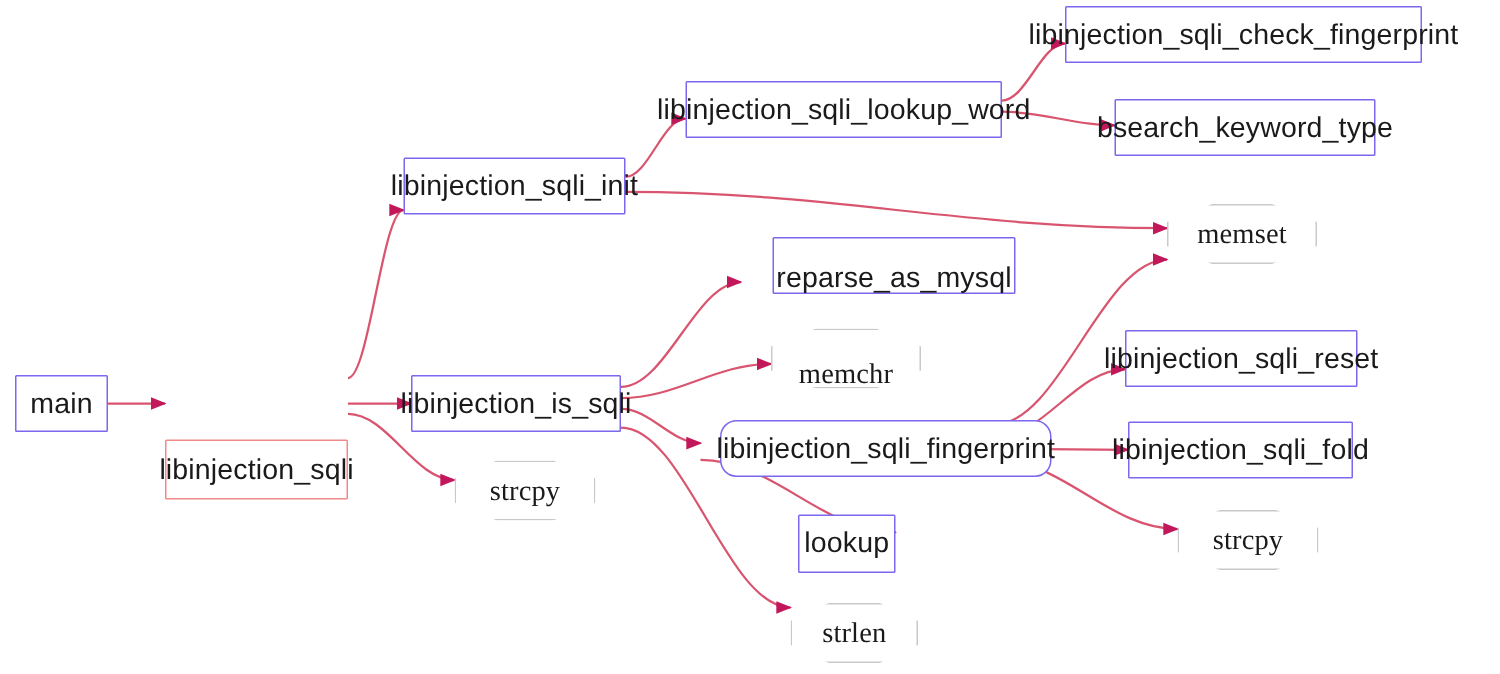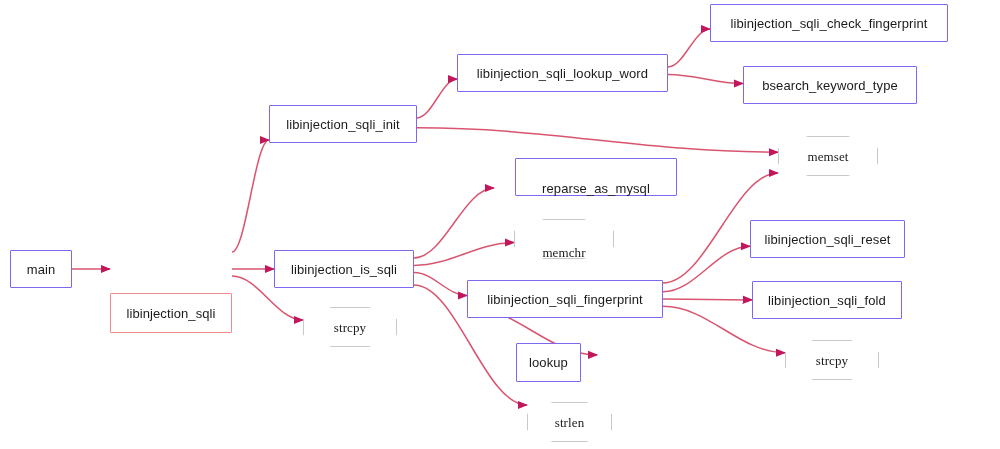--- a/index.html
+++ b/index.html
@@ -26,21 +26,21 @@
     pointer-events: none;
   }
   .node {
     position: absolute;
     box-sizing: border-box;
     display: flex;
     align-items: center;
     justify-content: center;
     background: #ffffff;
     color: #1a1a1a;
-    font-size: 13px;
+    font-size: 19px;
     line-height: 1;
     letter-spacing: 0.1px;
     white-space: nowrap;
     z-index: 2;
   }
   .node.box {
     border: 1.6px solid #7b68ee;
     border-radius: 1px;
   }
   .node.box.root {
@@ -117,30 +117,30 @@
       </div>
       <div class="node box" style="left: 710px; top: 4px; width: 238px; height: 38px;">
         <span class="label">libinjection_sqli_check_fingerprint</span>
       </div>
       <div class="node box" style="left: 743px; top: 66px; width: 174px; height: 38px;">
         <span class="label">bsearch_keyword_type</span>
       </div>
       <div class="node box" style="left: 515px; top: 158px; width: 162px; height: 38px; align-items: flex-end;">
         <span class="label">reparse_as_mysql</span>
       </div>
-      <div class="node box" style="left: 467px; top: 280px; width: 196px; height: 38px;">
+      <div class="node box" style="left: 480px; top: 280px; width: 221px; height: 38px; border-radius: 11px;">
         <span class="label">libinjection_sqli_fingerprint</span>
       </div>
       <div class="node box" style="left: 750px; top: 220px; width: 155px; height: 38px;">
         <span class="label">libinjection_sqli_reset</span>
       </div>
       <div class="node box" style="left: 752px; top: 281px; width: 150px; height: 38px;">
         <span class="label">libinjection_sqli_fold</span>
       </div>
-      <div class="node box" style="left: 516px; top: 343px; width: 65px; height: 39px;">
+      <div class="node box" style="left: 532px; top: 343px; width: 65px; height: 39px;">
         <span class="label">lookup</span>
       </div>
       <div class="node oct" style="left: 778px; top: 136px; width: 100px; height: 40px;">
         <div class="oct-shape"></div>
         <span class="label">memset</span>
       </div>
       <div class="node oct" style="left: 514px; top: 219px; width: 100px; height: 40px; align-items: flex-end;">
         <div class="oct-shape"></div>
         <span class="label">memchr</span>
       </div>

